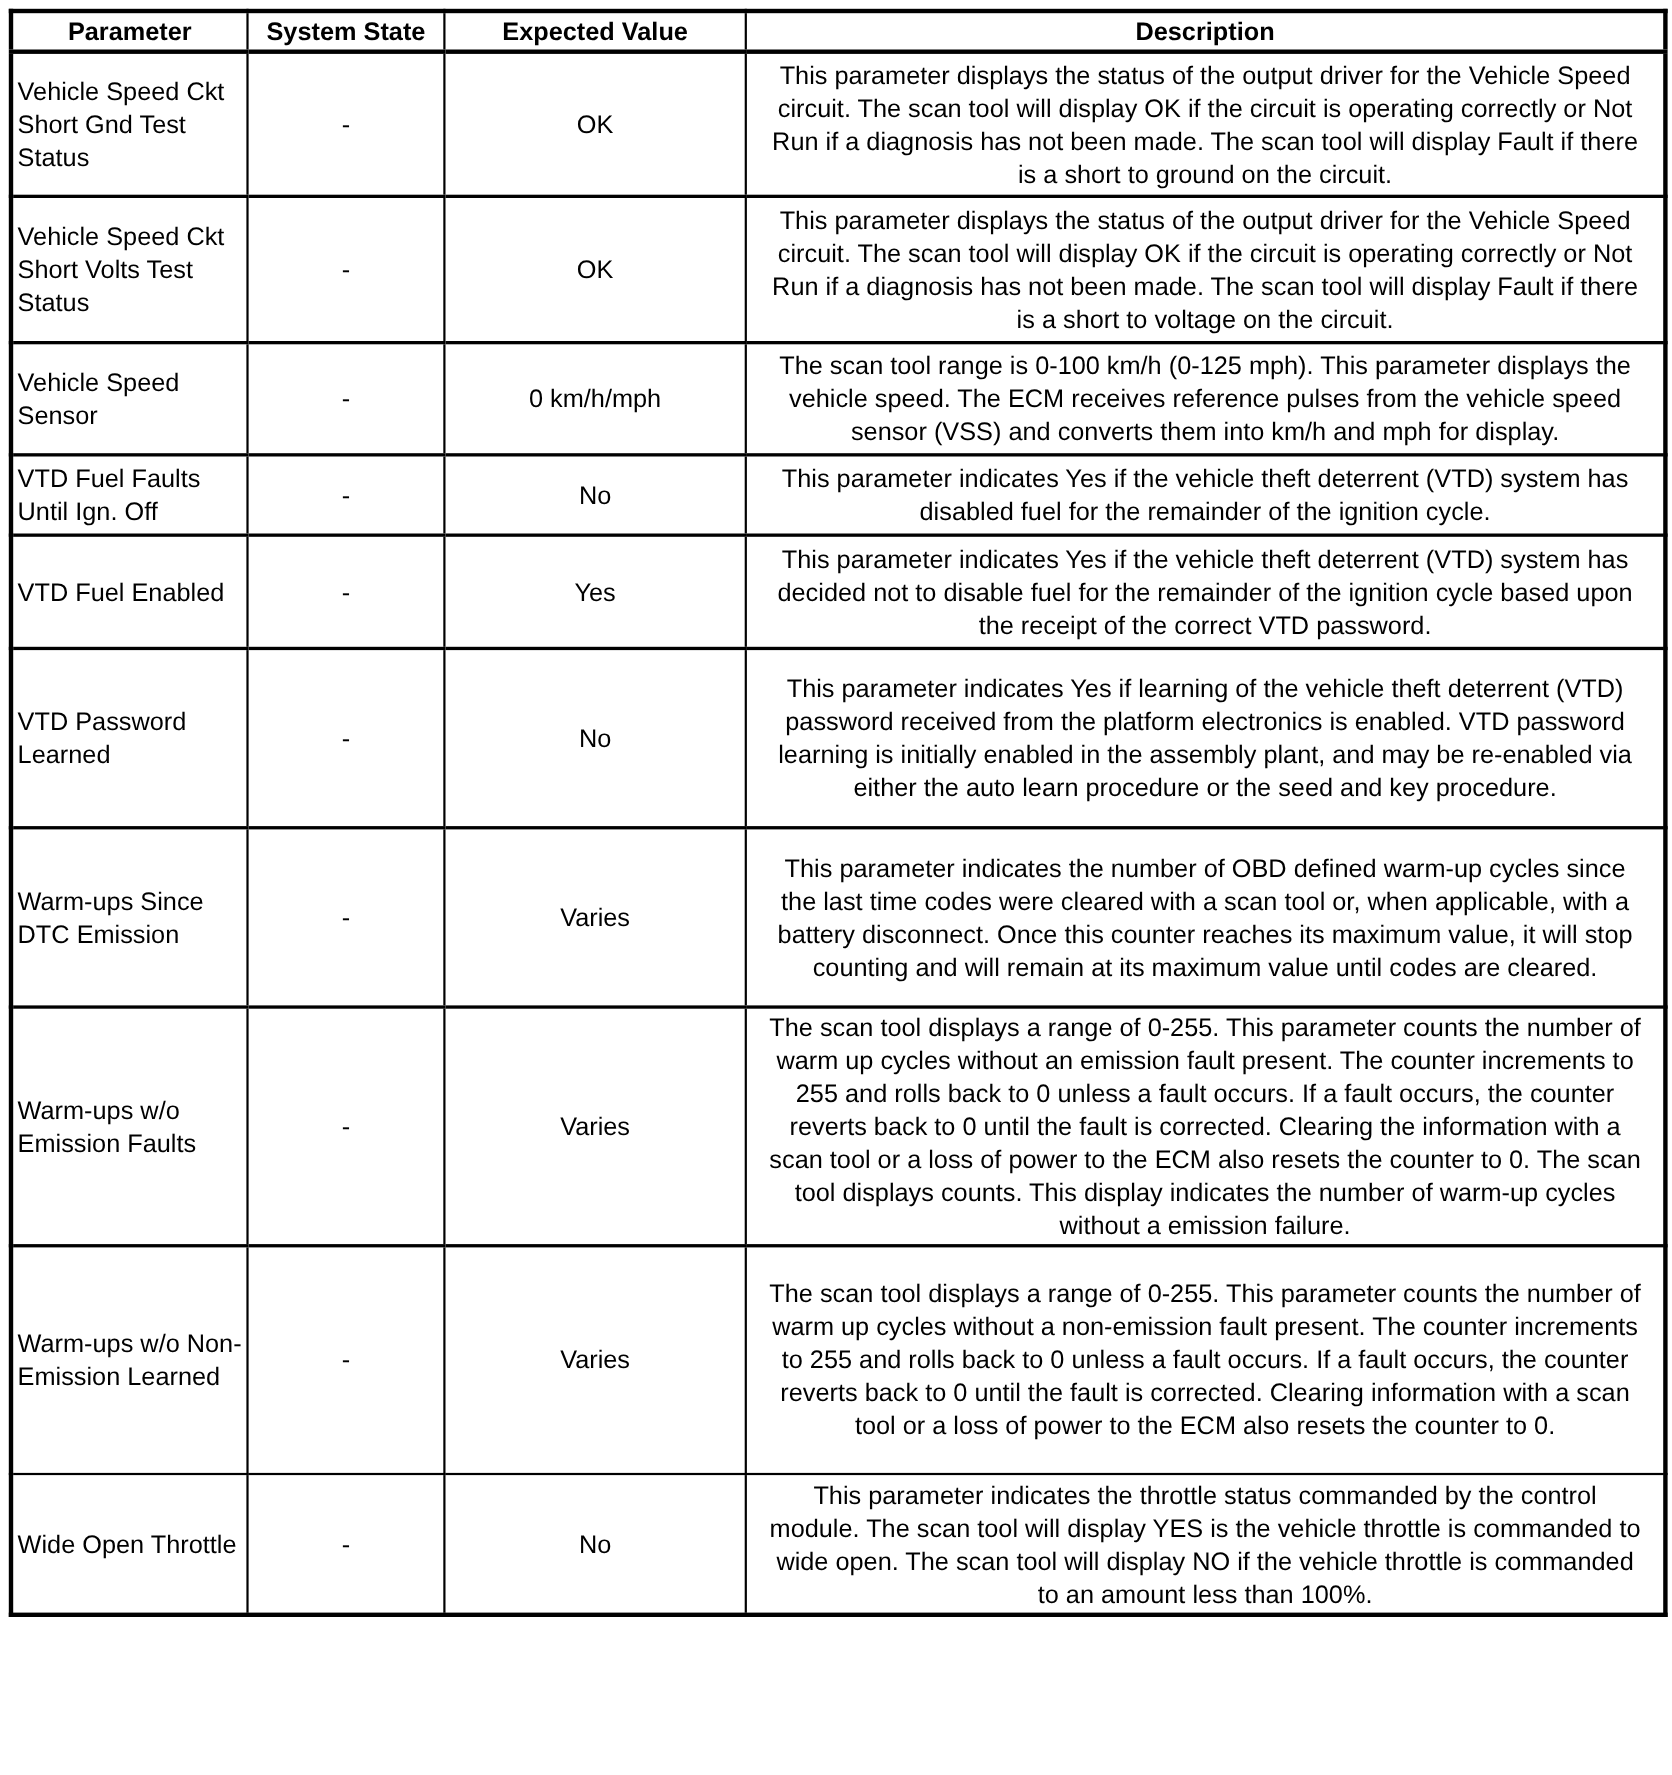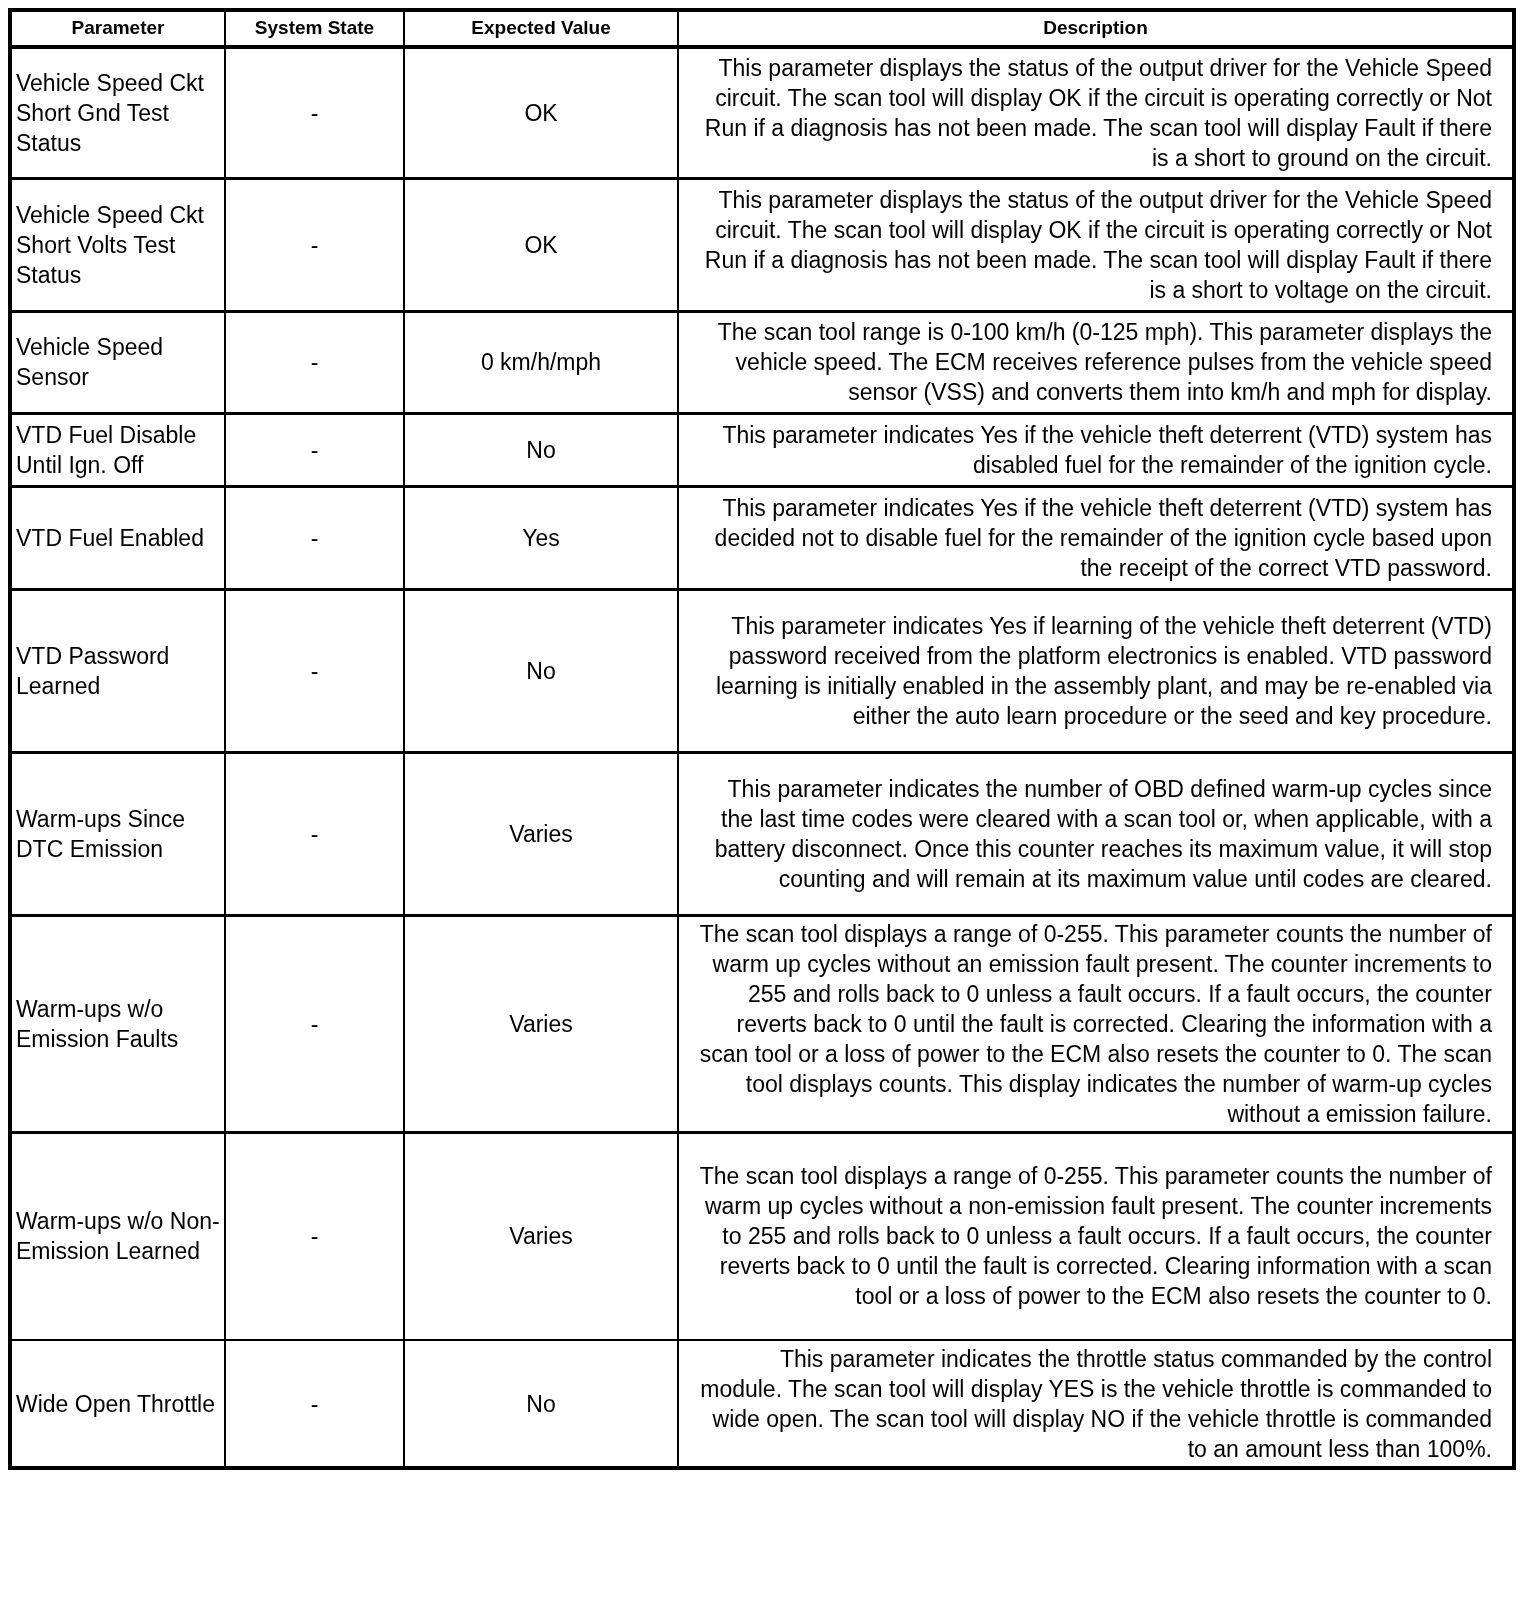--- a/index.html
+++ b/index.html
@@ -12,38 +12,38 @@
     font-family: "Liberation Sans", sans-serif;
     color: #000;
     border: 4px solid #000;
   }
   col.c1 { width: 215px; }
   col.c2 { width: 179px; }
   col.c3 { width: 274px; }
   col.c4 { width: 836px; }
   th {
     font-weight: bold;
-    font-size: 19px;
+    font-size: 23px;
     height: 33px;
     padding: 0 4px;
     text-align: center;
     border: 2px solid #000;
     border-bottom: 4px solid #000;
     line-height: 1.2;
   }
   td {
     font-size: 23px;
     line-height: 30px;
     border: 2px solid #000;
     vertical-align: middle;
     padding: 0 4px;
   }
   td.param { text-align: left; }
   td.state, td.expected { text-align: center; }
-  td.desc { text-align: right; padding: 2px 20px; }
+  td.desc { text-align: center; padding: 2px 20px; }
   tr.thick > td { border-bottom: 3px solid #000; }
 </style>
 </head>
 <body>
 
 <div class="table-wrap">
   <table>
     <colgroup>
       <col class="c1">
         <col class="c2">
@@ -71,21 +71,21 @@
         <td class="expected">OK</td>
         <td class="desc">This parameter displays the status of the output driver for the Vehicle Speed circuit. The scan tool will display OK if the circuit is operating correctly or Not Run if a diagnosis has not been made. The scan tool will display Fault if there is a short to voltage on the circuit.</td>
       </tr>
       <tr class="thick" style="height:102px">
         <td class="param">Vehicle Speed Sensor</td>
         <td class="state">-</td>
         <td class="expected">0 km/h/mph</td>
         <td class="desc">The scan tool range is 0-100 km/h (0-125 mph). This parameter displays the vehicle speed. The ECM receives reference pulses from the vehicle speed sensor (VSS) and converts them into km/h and mph for display.</td>
       </tr>
       <tr class="thick" style="height:73px">
-        <td class="param">VTD Fuel Disable Until Ign. Off</td>
+        <td class="param">VTD Fuel Faults Until Ign. Off</td>
         <td class="state">-</td>
         <td class="expected">No</td>
         <td class="desc">This parameter indicates Yes if the vehicle theft deterrent (VTD) system has disabled fuel for the remainder of the ignition cycle.</td>
       </tr>
       <tr class="thick" style="height:103px">
         <td class="param">VTD Fuel Enabled</td>
         <td class="state">-</td>
         <td class="expected">Yes</td>
         <td class="desc">This parameter indicates Yes if the vehicle theft deterrent (VTD) system has decided not to disable fuel for the remainder of the ignition cycle based upon the receipt of the correct VTD password.</td>
       </tr>

